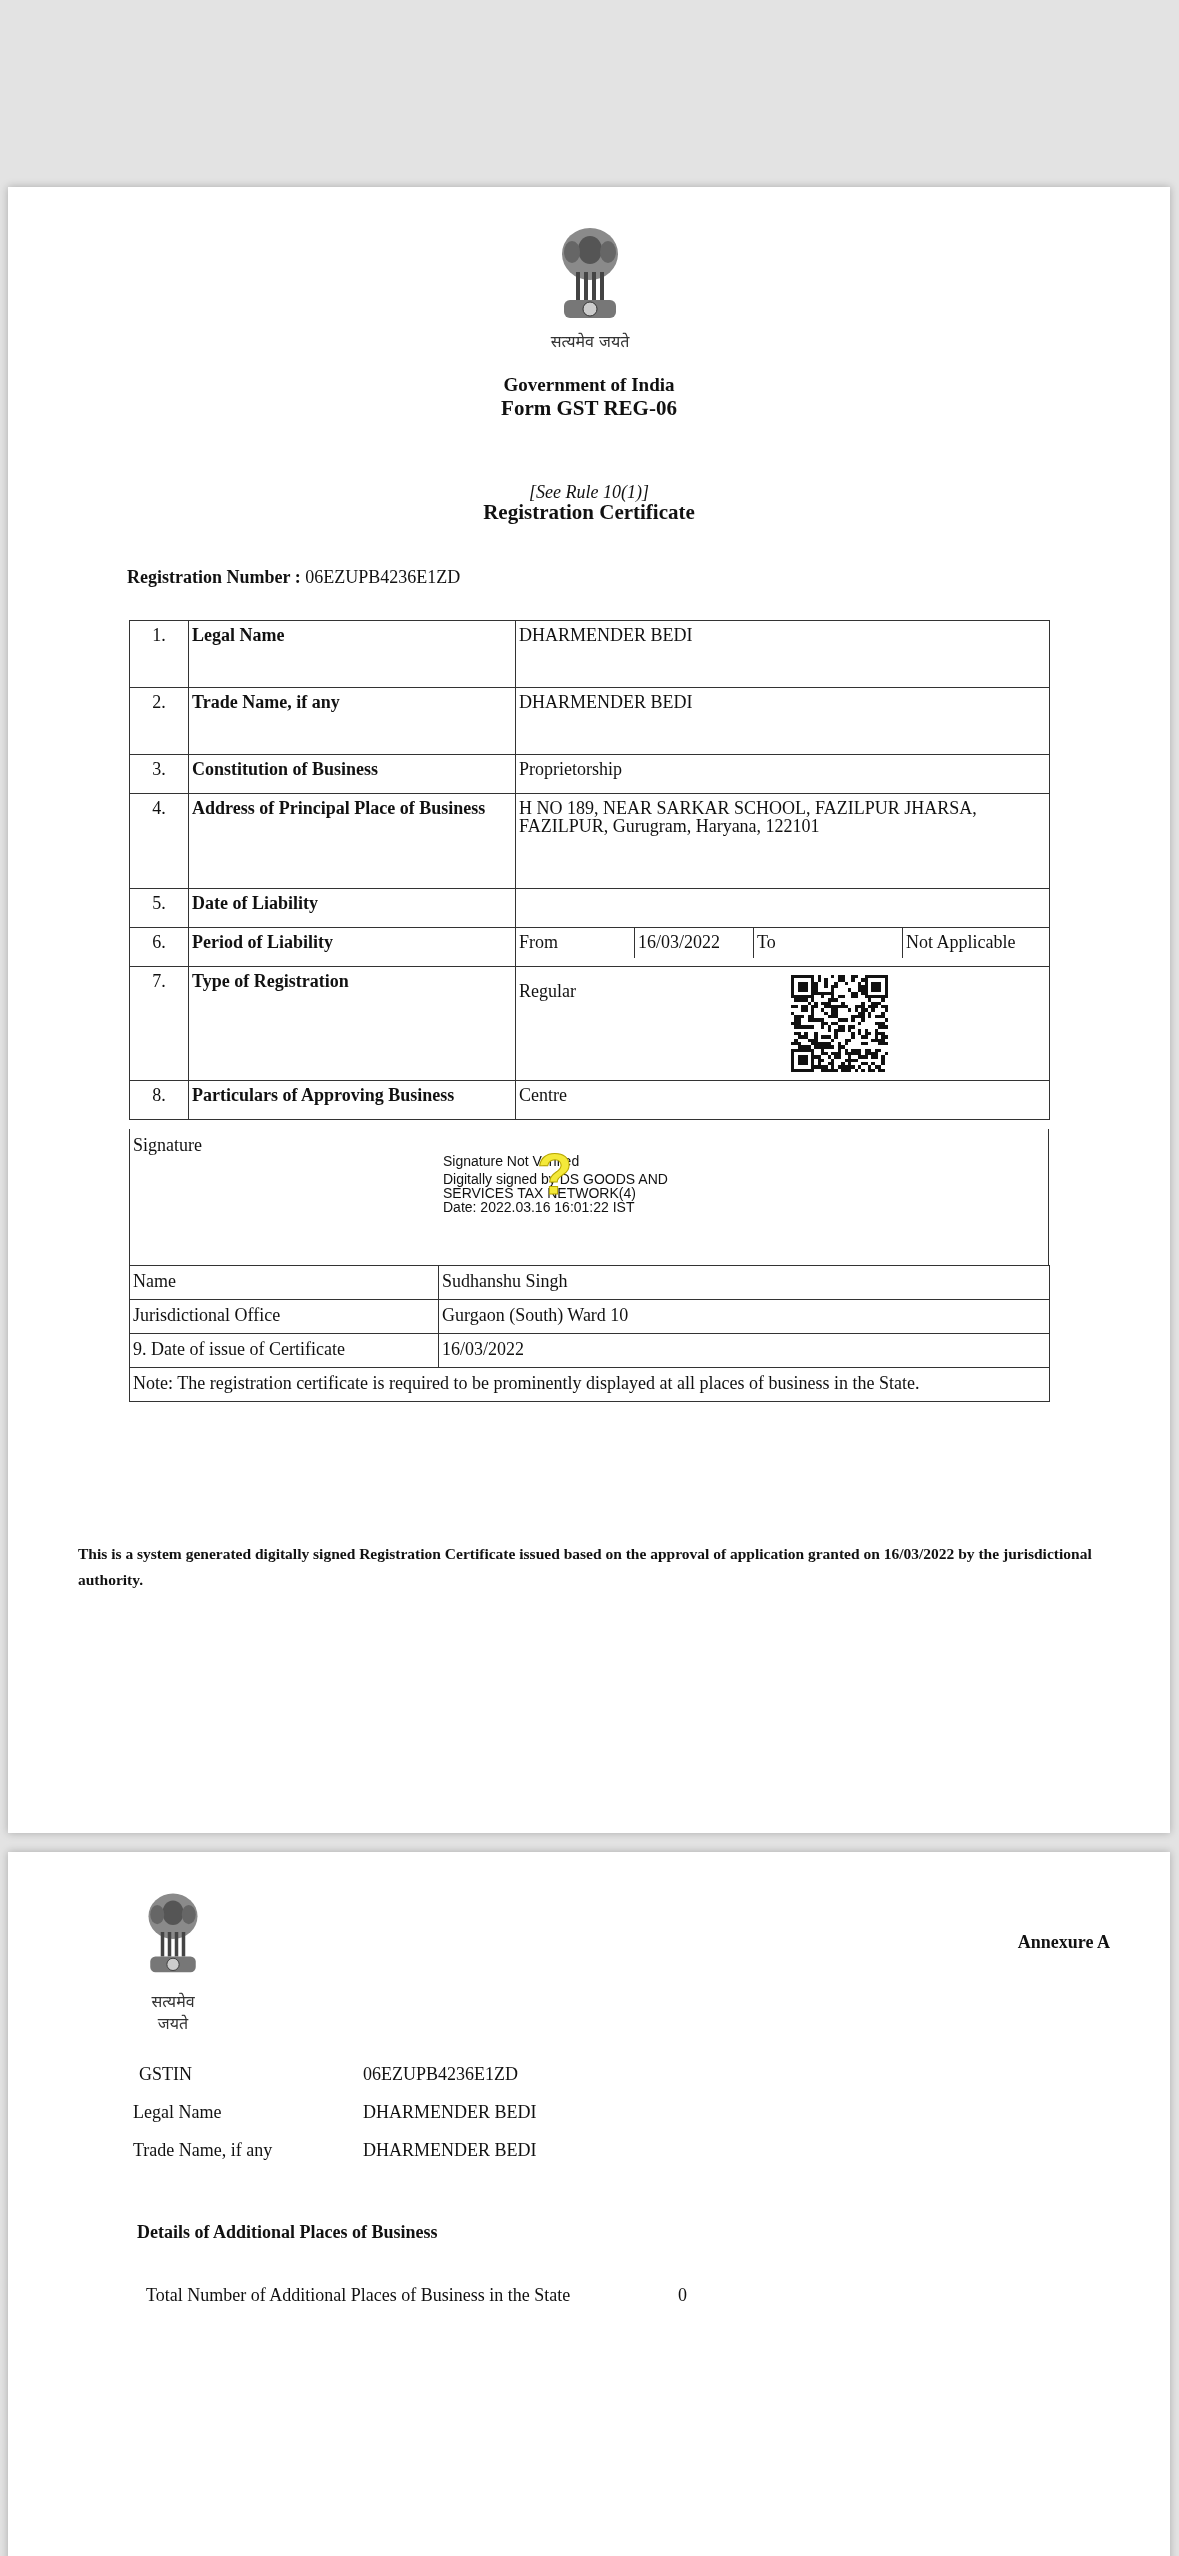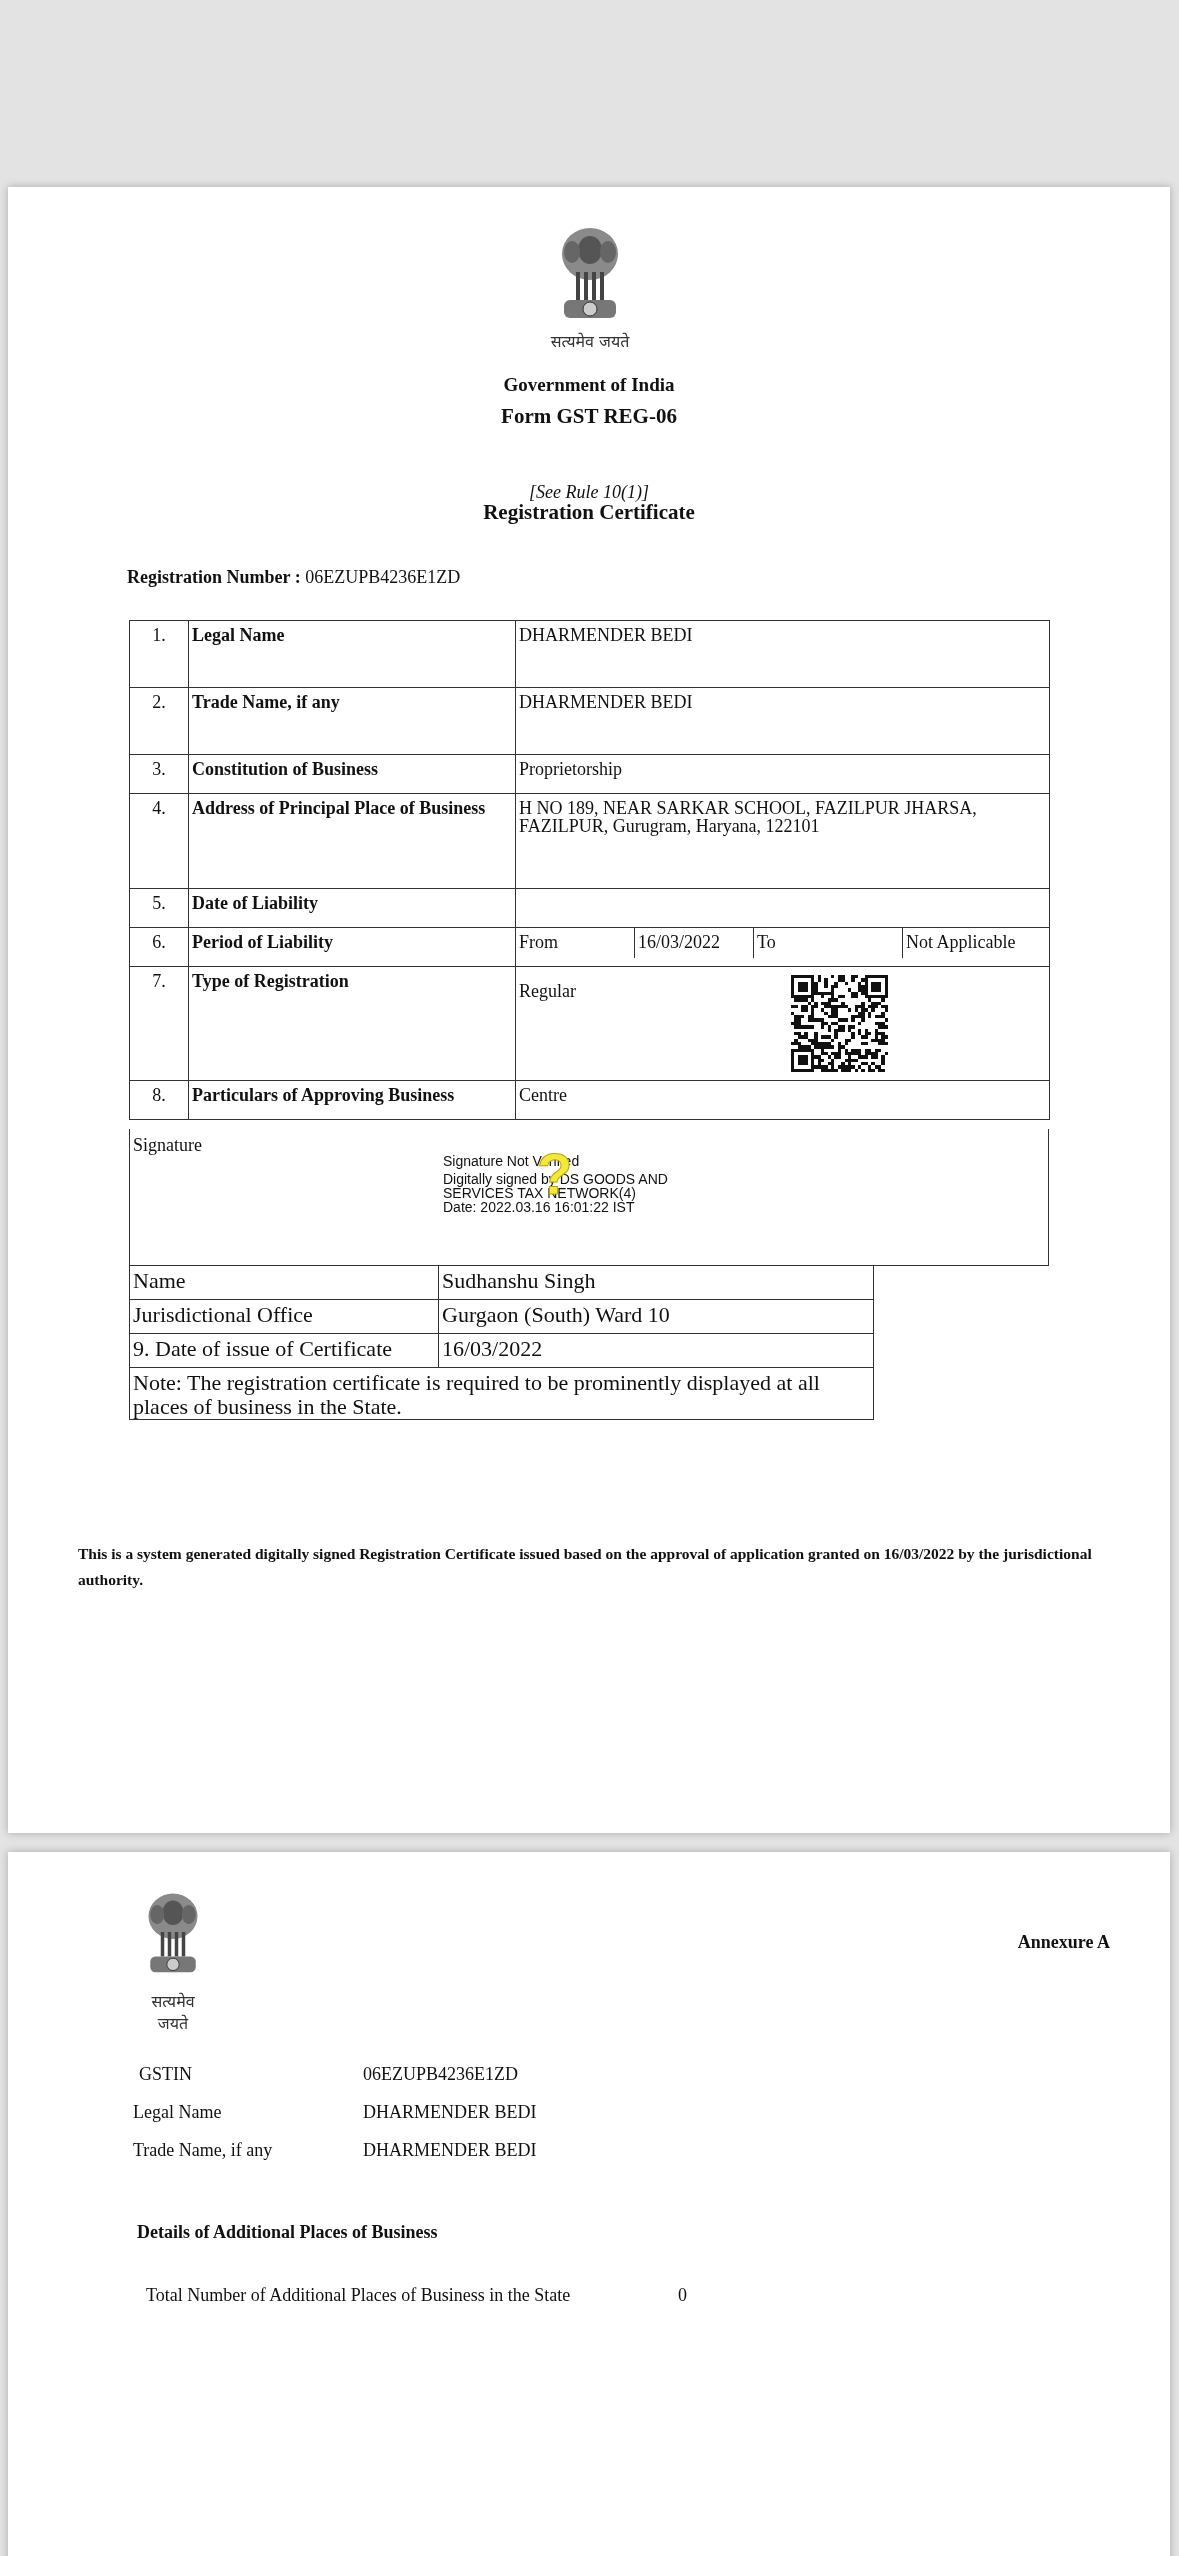--- a/index.html
+++ b/index.html
@@ -17,21 +17,21 @@
 
   .abs { position: absolute; }
   .center { left: 0; right: 0; text-align: center; }
 
   
   .emblem { position: absolute; width: 80px; }
   .emblem svg { display: block; }
   .emblem .motto { font-family: "DejaVu Sans", sans-serif; font-size: 16px; text-align: center; color: #333; margin-top: 8px; }
 
   .h-gov { top: 187px; font-size: 19px; font-weight: bold; }
-  .h-form { top: 217px; font-size: 21px; font-weight: bold; }
+  .h-form { top: 209px; font-size: 21px; font-weight: bold; }
   .h-rule { top: 249px; font-size: 18px; font-style: italic; margin-top: 46px; }
   .h-cert { top: 313px; font-size: 21px; font-weight: bold; }
   .regno { left: 119px; top: 380px; font-size: 18px; }
   .regno b { font-weight: bold; }
 
   
   table.main {
     position: absolute; left: 121px; top: 433px; width: 921px;
     border-collapse: collapse; font-size: 18px;
   }
@@ -56,22 +56,22 @@
   .sigblock {
     position: absolute; left: 121px; top: 942px; width: 918px; height: 136px;
     border: 1.5px solid #333; border-top: none; font-size: 18px;
   }
   .sigblock .sig-label { position: absolute; left: 3px; top: 6px; }
   .sigblock .sig-box { position: absolute; left: 313px; top: 25px; font-family: "Liberation Sans", sans-serif; font-size: 14px; line-height: 14px; }
   .sigblock .sig-box .l1 { margin-bottom: 4px; }
   .qmark { position: absolute; left: 407px; top: 16px; font-family: "Liberation Sans", sans-serif; font-weight: bold; font-size: 58px; line-height: 58px; color: #f4e93a; -webkit-text-stroke: 1px #b8a700; }
 
   table.sub {
-    position: absolute; left: 121px; top: 1078px; width: 745px;
-    border-collapse: collapse; font-size: 22px;
+    position: absolute; left: 121px; top: 1078px; width: 921px;
+    border-collapse: collapse; font-size: 18px;
   }
   table.sub td { border: 1.5px solid #333; height: 30px; padding: 3px 3px 0 3px; vertical-align: top; line-height: 24px; }
   table.sub td.k { width: 302px; }
 
   .footer-note { left: 70px; right: 70px; top: 1354px; font-size: 15.5px; font-weight: bold; line-height: 26px; }
 
   
   .annex { right: 60px; top: 80px; font-size: 18px; font-weight: bold; }
   .kv { font-size: 18px; }
   .kv .k { position: absolute; }

